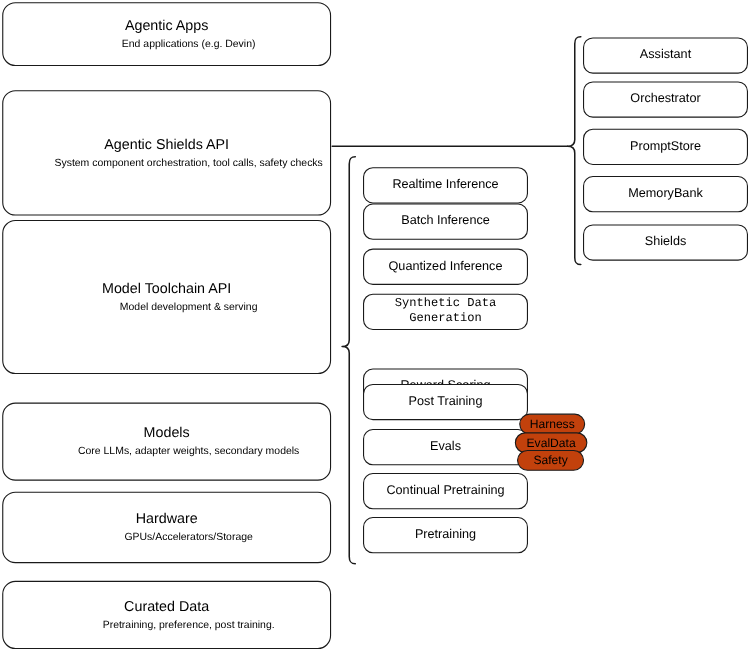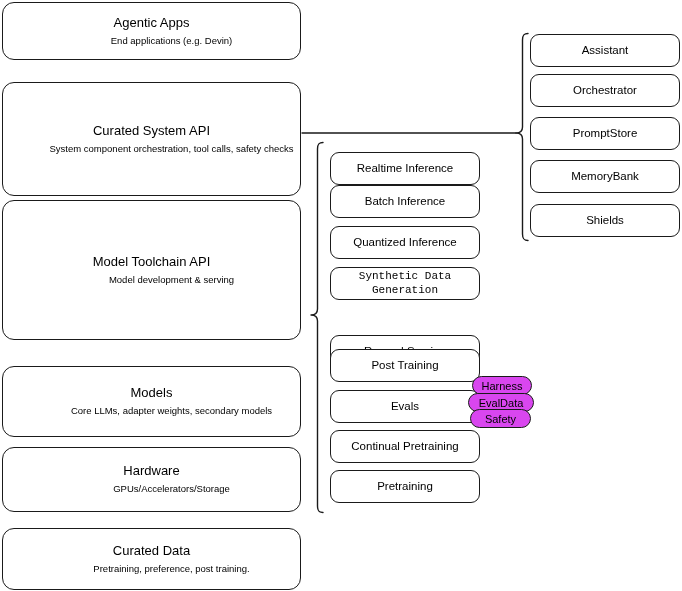--- a/index.html
+++ b/index.html
@@ -61,21 +61,21 @@
     height: 33px;
     border-radius: 9px;
   }
   .right-box .title { font-size: 11.5px; }
   
   .pill {
     position: absolute;
     box-sizing: border-box;
     border: 1.4px solid #1a1a1a;
     border-radius: 999px;
-    background: #d946ef;
+    background: #c2410c;
     display: flex;
     align-items: center;
     justify-content: center;
     font-size: 11px;
     color: #000000;
     z-index: 5;
   }
   
   #connectors {
     position: absolute;
@@ -121,21 +121,21 @@
              L 317.5 506
              C 317.5 511, 319 512.5, 323 512.5"></path>
   </svg>
 
   <div class="box stack-box" style="top:2px; height:58px;">
     <div class="title">Agentic Apps</div>
     <div class="subtitle">End applications (e.g. Devin)</div>
   </div>
 
   <div class="box stack-box" style="top:82px; height:114px;">
-    <div class="title">Curated System API</div>
+    <div class="title">Agentic Shields API</div>
     <div class="subtitle">System component orchestration, tool calls, safety checks</div>
   </div>
 
   <div class="box stack-box" style="top:200px; height:140px;">
     <div class="title">Model Toolchain API</div>
     <div class="subtitle">Model development &amp; serving</div>
   </div>
 
   <div class="box stack-box" style="top:366px; height:71px;">
     <div class="title">Models</div>

